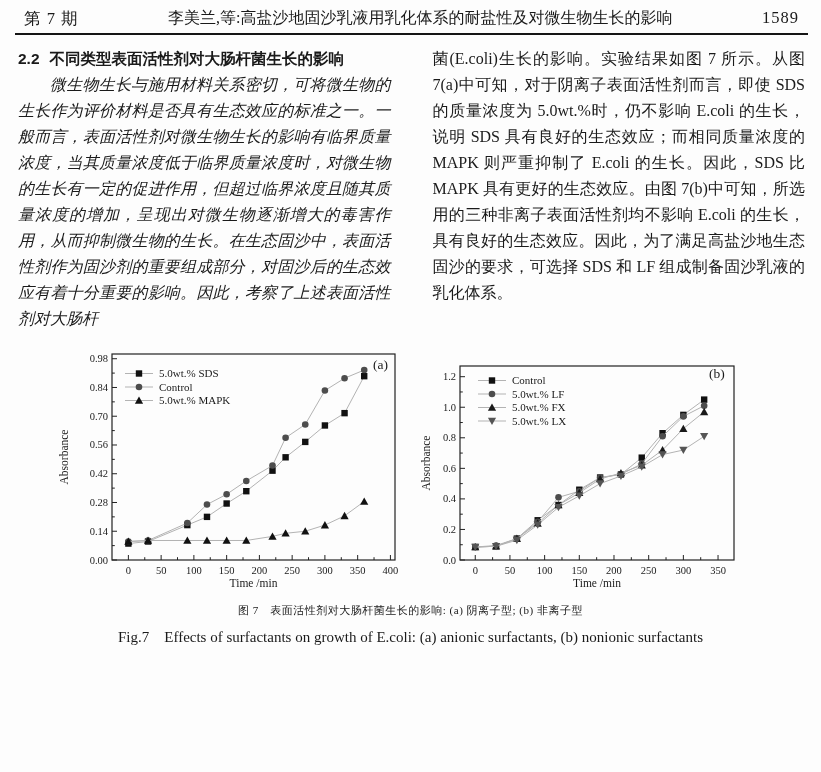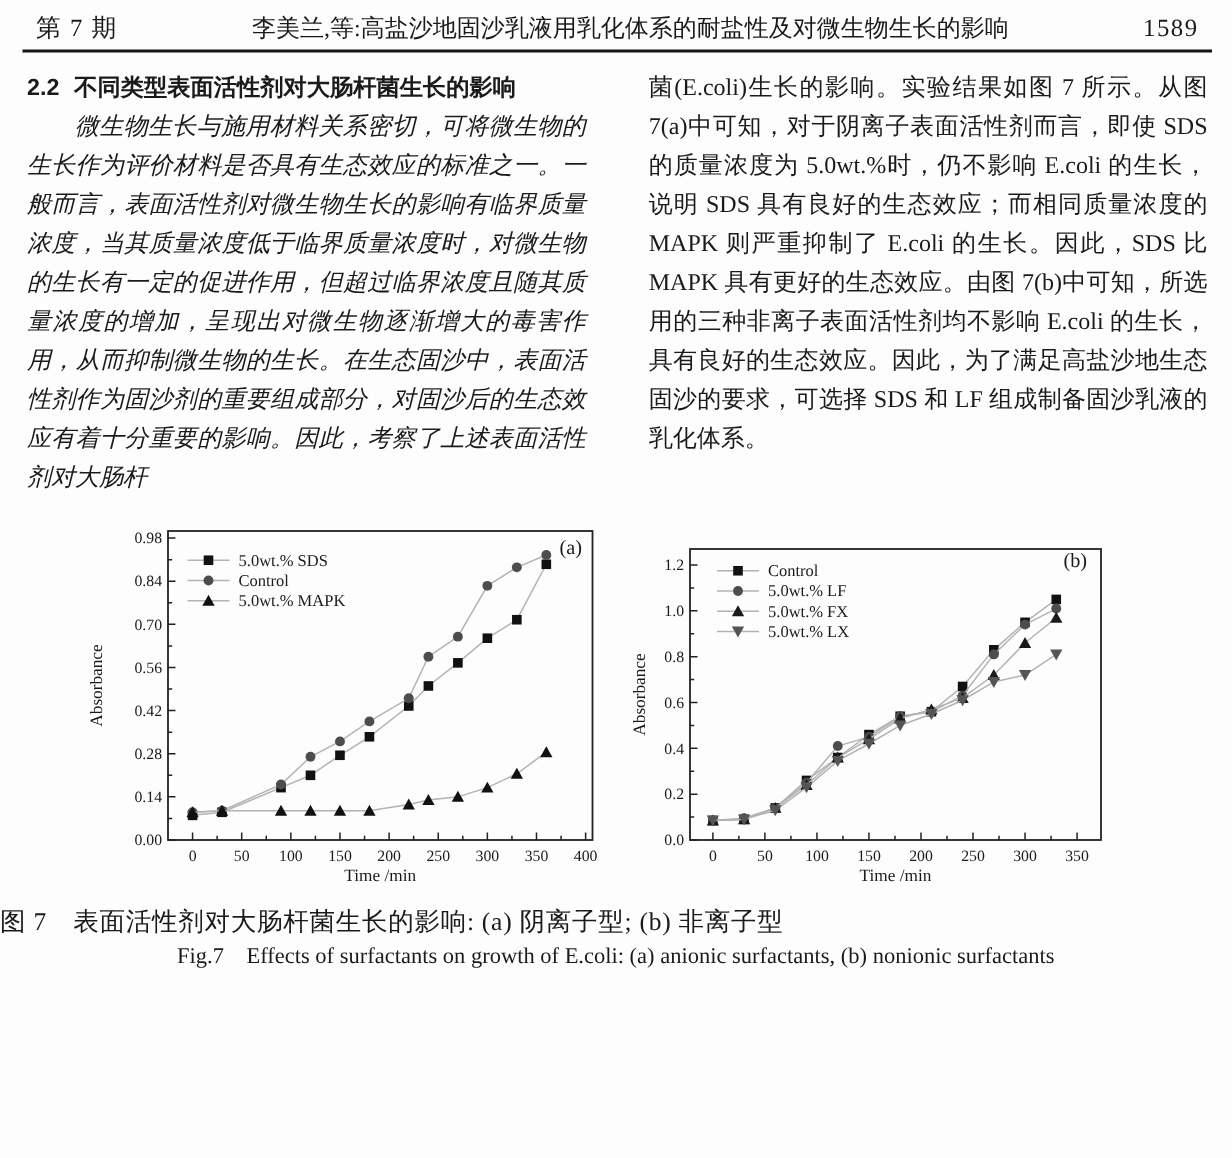--- a/index.html
+++ b/index.html
@@ -5,21 +5,21 @@
   * { margin:0; padding:0; box-sizing:border-box; }
   html,body { background:#ffffff; }
   .page {
     position:relative; width:821px; height:772px; margin:0 auto;
     background:#fdfdfd; color:#1a1a1a; overflow:hidden;
     font-family:"Liberation Serif","DejaVu Serif",serif;
   }
   
   .header {
     position:absolute; top:8px; left:24px; right:22px;
-    display:flex; align-items:center; font-size:16.5px;
+    display:flex; align-items:flex-start; font-size:16.5px;
   }
   .header .issue { flex:0 0 auto; letter-spacing:1px; }
   .header .title { flex:1 1 auto; text-align:center; font-size:16px; }
   .header .pageno { flex:0 0 auto; letter-spacing:1px; }
   .header-rule {
     position:absolute; top:33px; left:15px; right:13px; height:2px; background:#151515;
   }
   
   .cols { position:absolute; left:18px; width:787px; display:flex; gap:42px; }
   .cols.top { top:46px; }
@@ -36,21 +36,21 @@
     font-weight:bold; margin-right:0.55em;
   }
   
   .chart { position:absolute; }
   #chart-a { left:57px; top:345px; }
   #chart-b { left:412px; top:345px; }
   .chart svg text { font-family:"Liberation Serif","DejaVu Serif",serif; fill:#1a1a1a; }
   
   .caption-zh {
     position:absolute; top:603px; left:0; width:100%;
-    font-size:17px; letter-spacing:0.5px;
+    text-align:center; font-size:11px; letter-spacing:0.5px;
   }
   .caption-en {
     position:absolute; top:628px; left:0; width:100%;
     text-align:center; font-size:15px;
   }
 </style>
 </head>
 <body>
 
 <div class="page">

